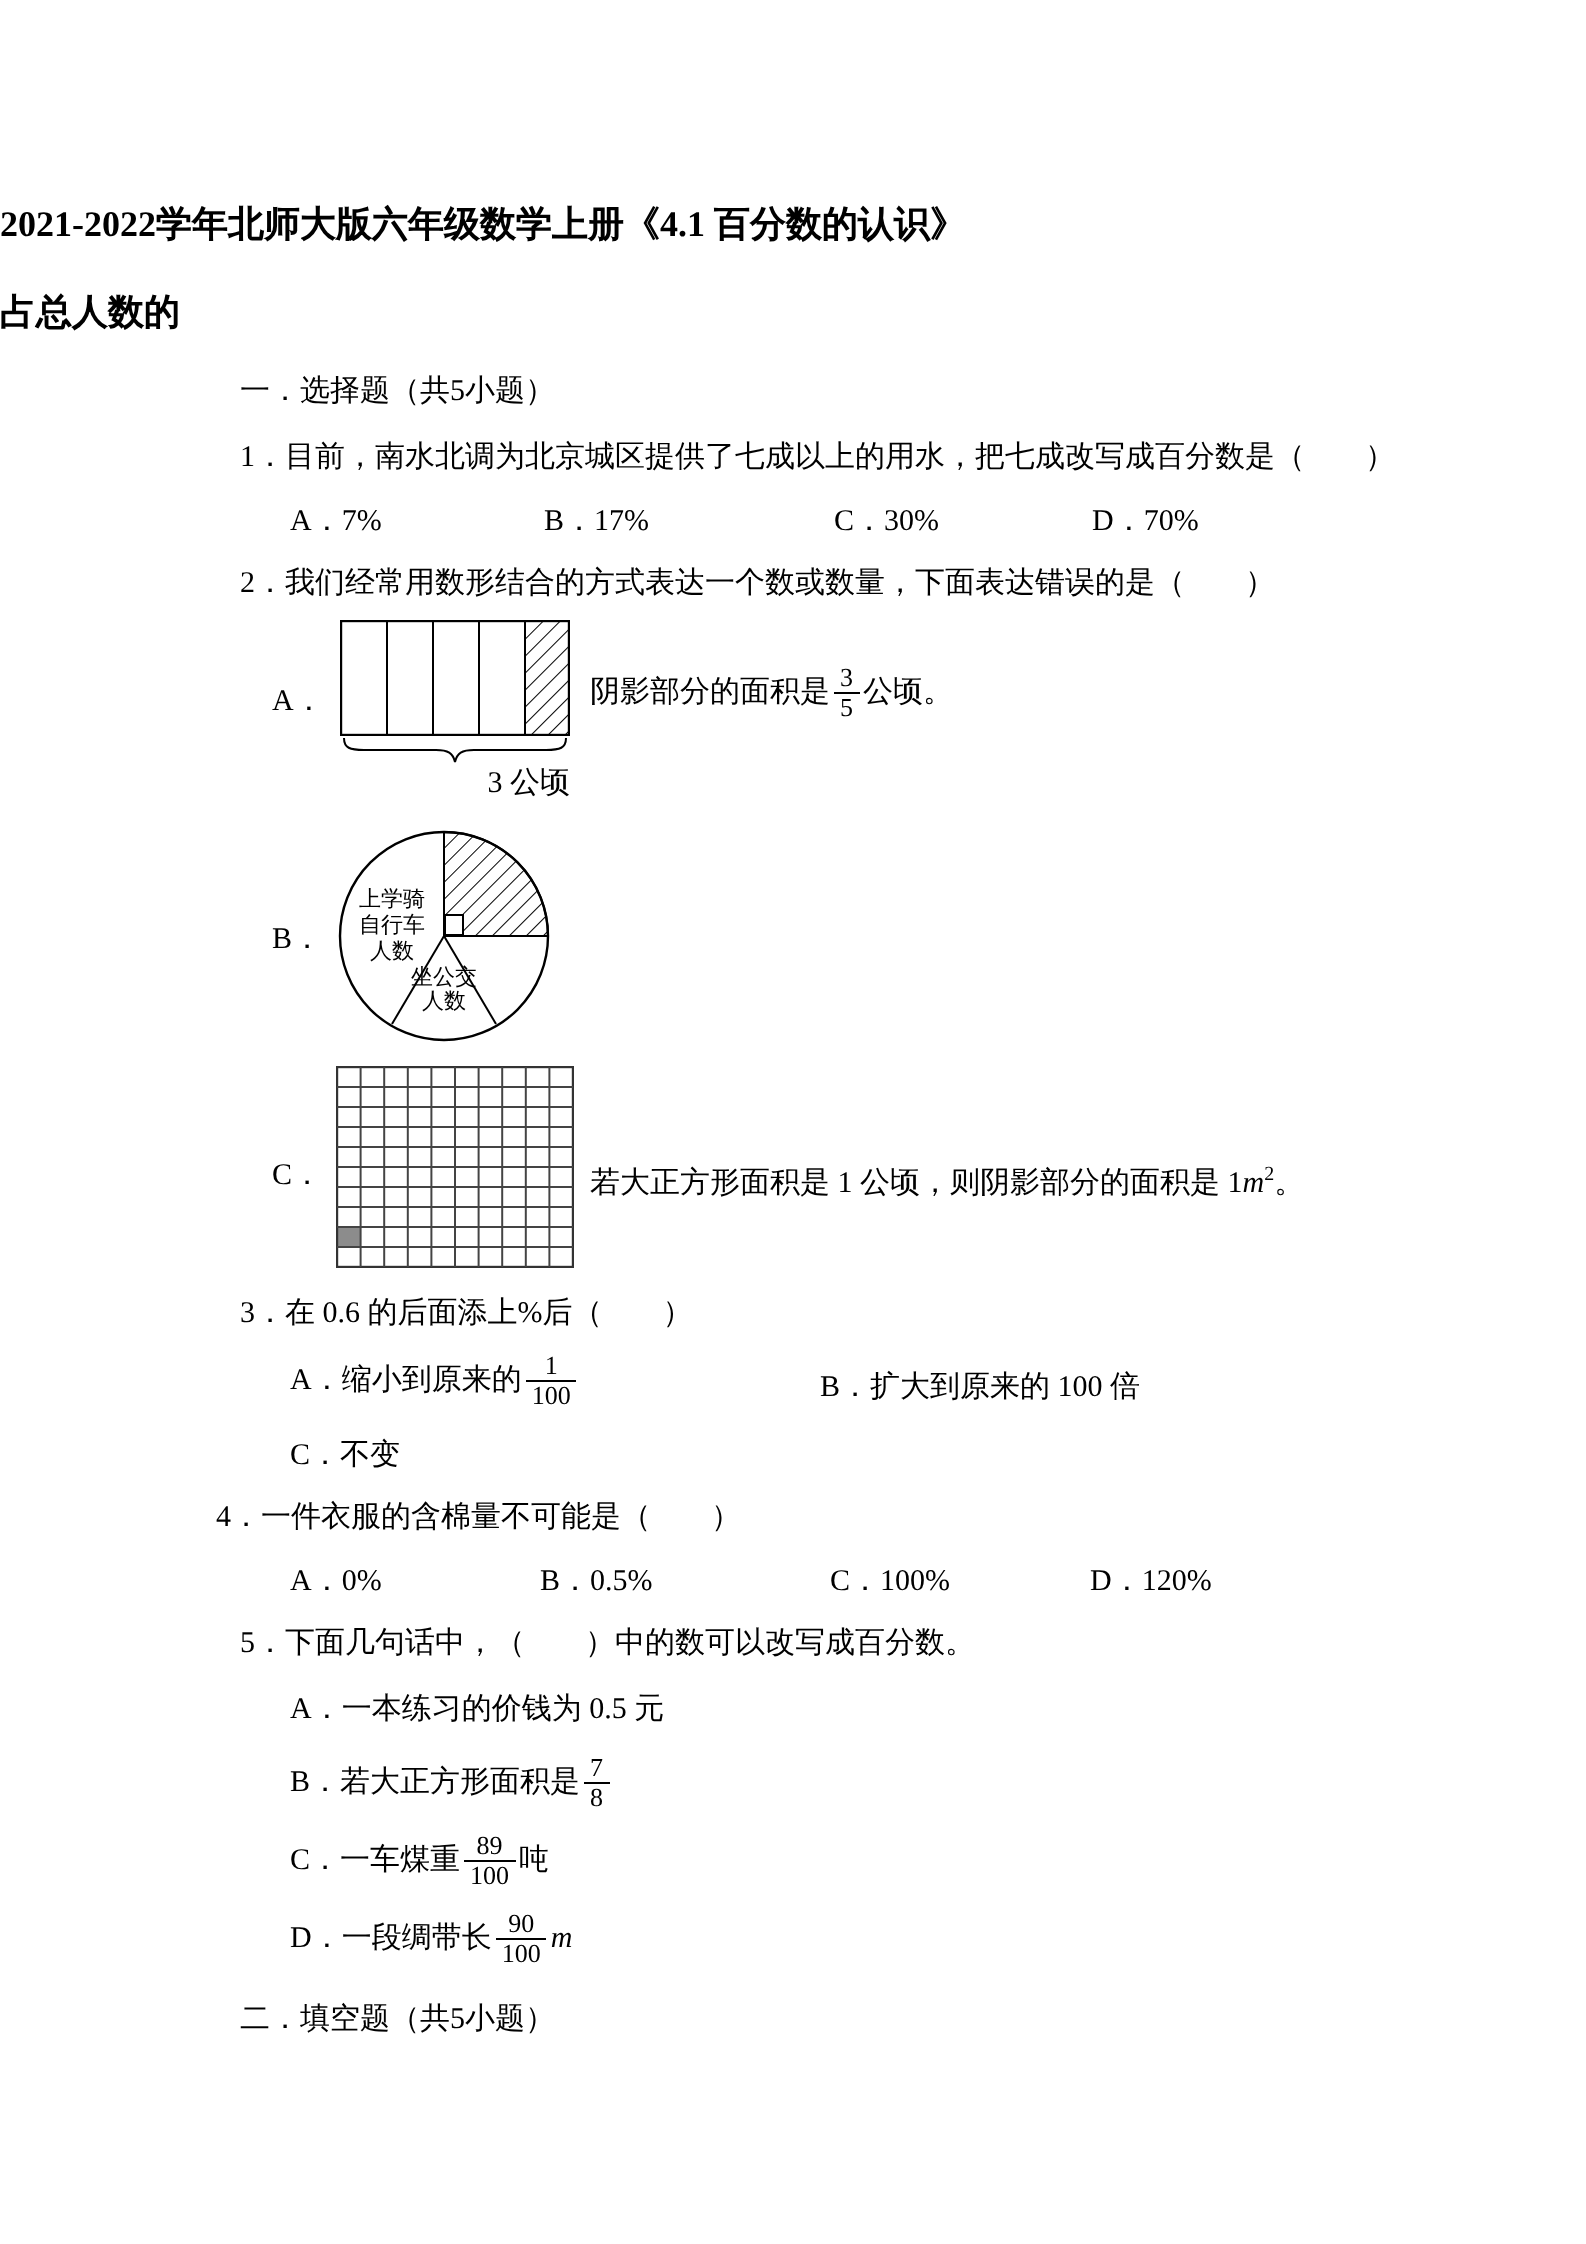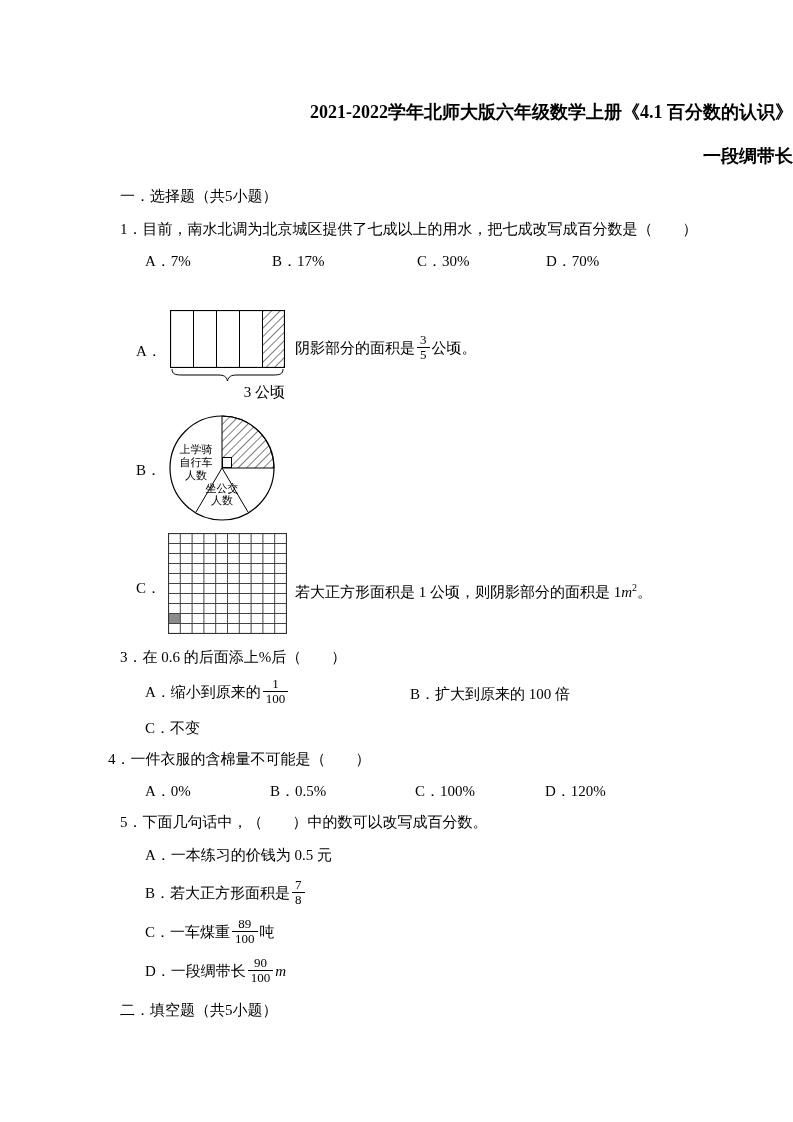--- a/index.html
+++ b/index.html
@@ -7,47 +7,48 @@
   .page {
     position:relative;
     width:793px; height:1122px;
     background:#ffffff;
     font-family:"Liberation Serif","DejaVu Serif",serif;
     font-size:15px; color:#000;
     overflow:hidden;
   }
   .abs { position:absolute; white-space:nowrap; line-height:20px; }
   .bold { font-weight:normal; }
-  .title { left:0; width:100%; text-align:right; font-weight:bold; font-size:18px; line-height:26px; }
+  .title { left:0; width:100%; text-align:left; font-weight:bold; font-size:18px; line-height:26px; }
   .frow { line-height:32px; }
   .frow > span, .frow > i { vertical-align:middle; }
   .frac { display:inline-block; text-align:center; line-height:1.05; vertical-align:middle; margin:0 2px; font-size:13px; }
   .frac .num { display:block; padding:0 3px; }
   .frac .den { display:block; border-top:1px solid #000; padding:0 3px; }
   sup { font-size:10px; }
   i { font-style:italic; }
   svg { display:block; }
   svg text { font-family:"Liberation Serif","DejaVu Serif",serif; }
 </style>
 </head>
 <body>
 
 <div class="page">
 
   <div class="abs title" style="top:99px">2021-2022学年北师大版六年级数学上册《4.1 百分数的认识》</div>
-  <div class="abs title" style="top:143px">一段绸带长</div>
+  <div class="abs title" style="top:143px">占总人数的</div>
 
   <div class="abs bold" style="top:186px;left:120px">一．选择题（共5小题）</div>
 
   <div class="abs" style="top:219px;left:120px">1．目前，南水北调为北京城区提供了七成以上的用水，把七成改写成百分数是（　　）</div>
   <div class="abs" style="top:251px;left:145px">A．7%</div>
   <div class="abs" style="top:251px;left:272px">B．17%</div>
   <div class="abs" style="top:251px;left:417px">C．30%</div>
   <div class="abs" style="top:251px;left:546px">D．70%</div>
 
+  <div class="abs" style="top:282px;left:120px">2．我们经常用数形结合的方式表达一个数或数量，下面表达错误的是（　　）</div>
 
   <div class="abs" style="top:341px;left:136px">A．</div>
   <div class="abs" style="top:310px;left:170px">
     <svg width="115" height="58" viewBox="0 0 115 58">
       <defs>
         <pattern id="hatch" patternUnits="userSpaceOnUse" width="6" height="6" patternTransform="rotate(45)">
           <line x1="0" y1="0" x2="0" y2="6" stroke="#000" stroke-width="1"></line>
         </pattern>
       </defs>
       <rect x="92.5" y="0.5" width="22" height="57" fill="url(#hatch)"></rect>

